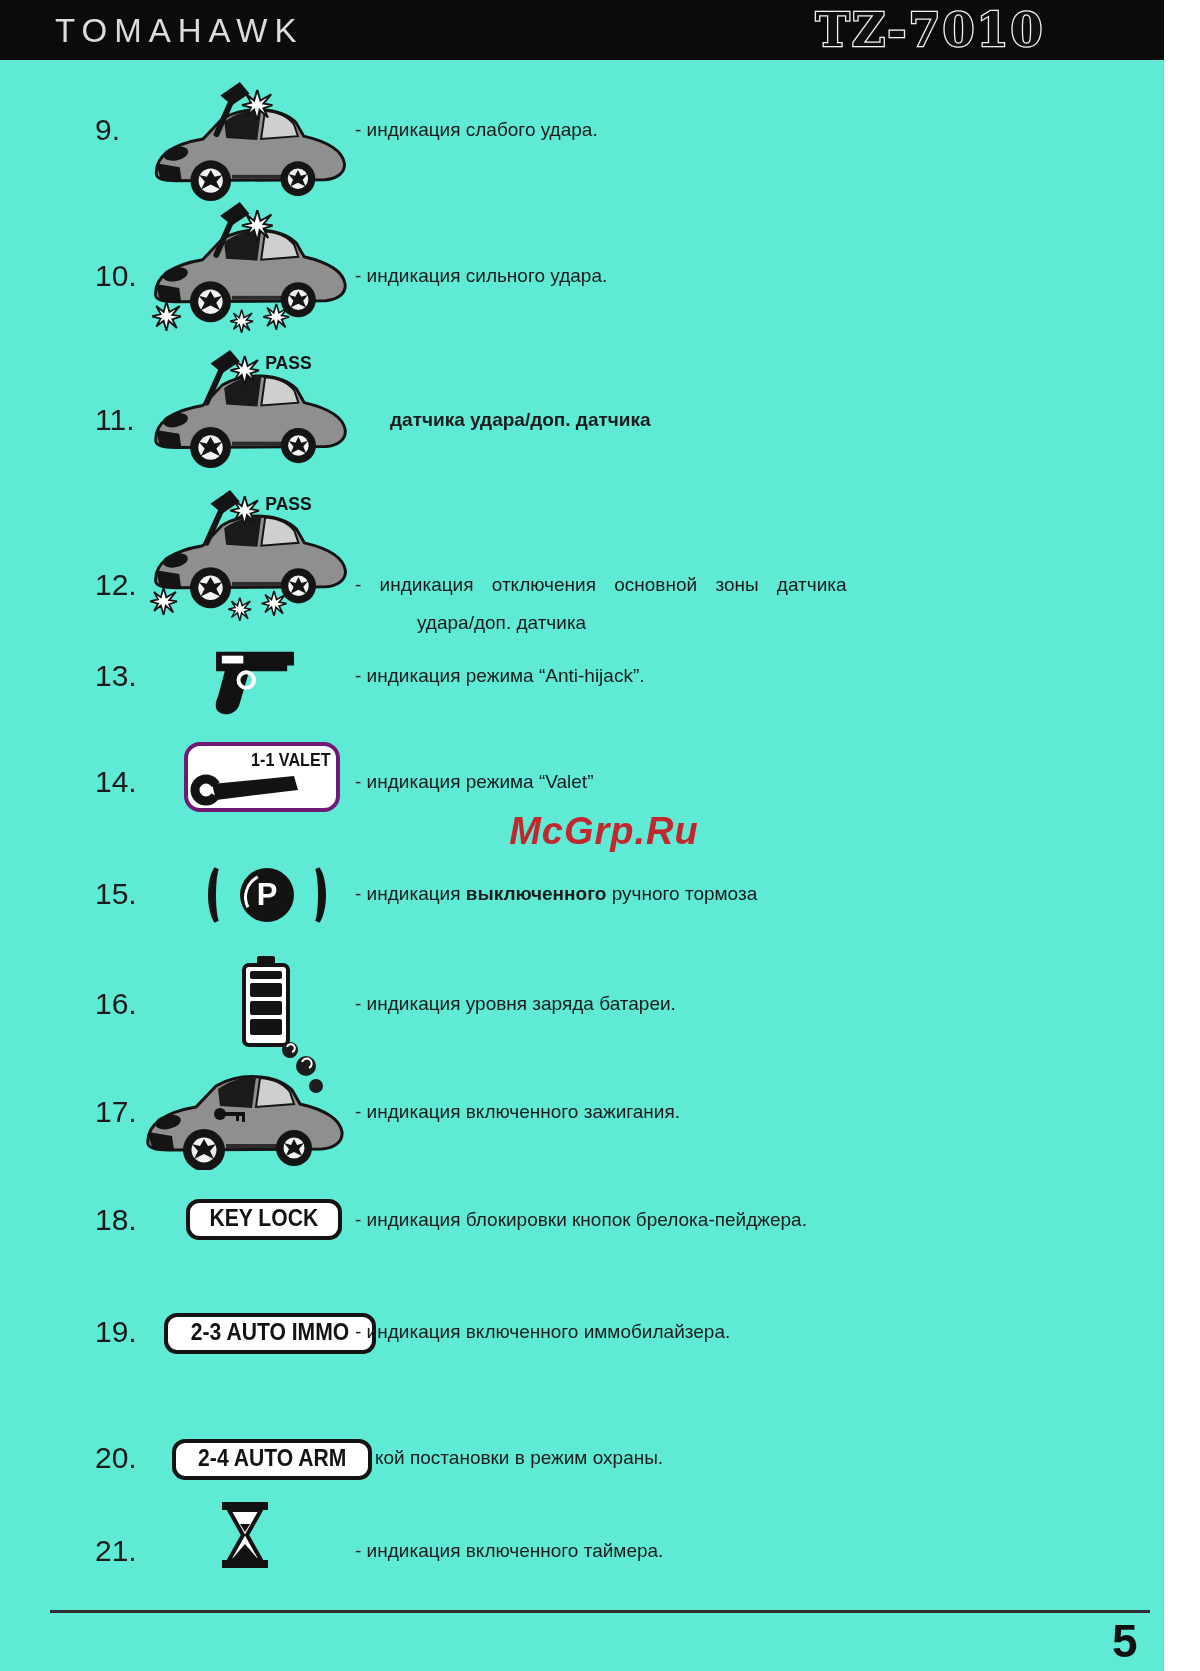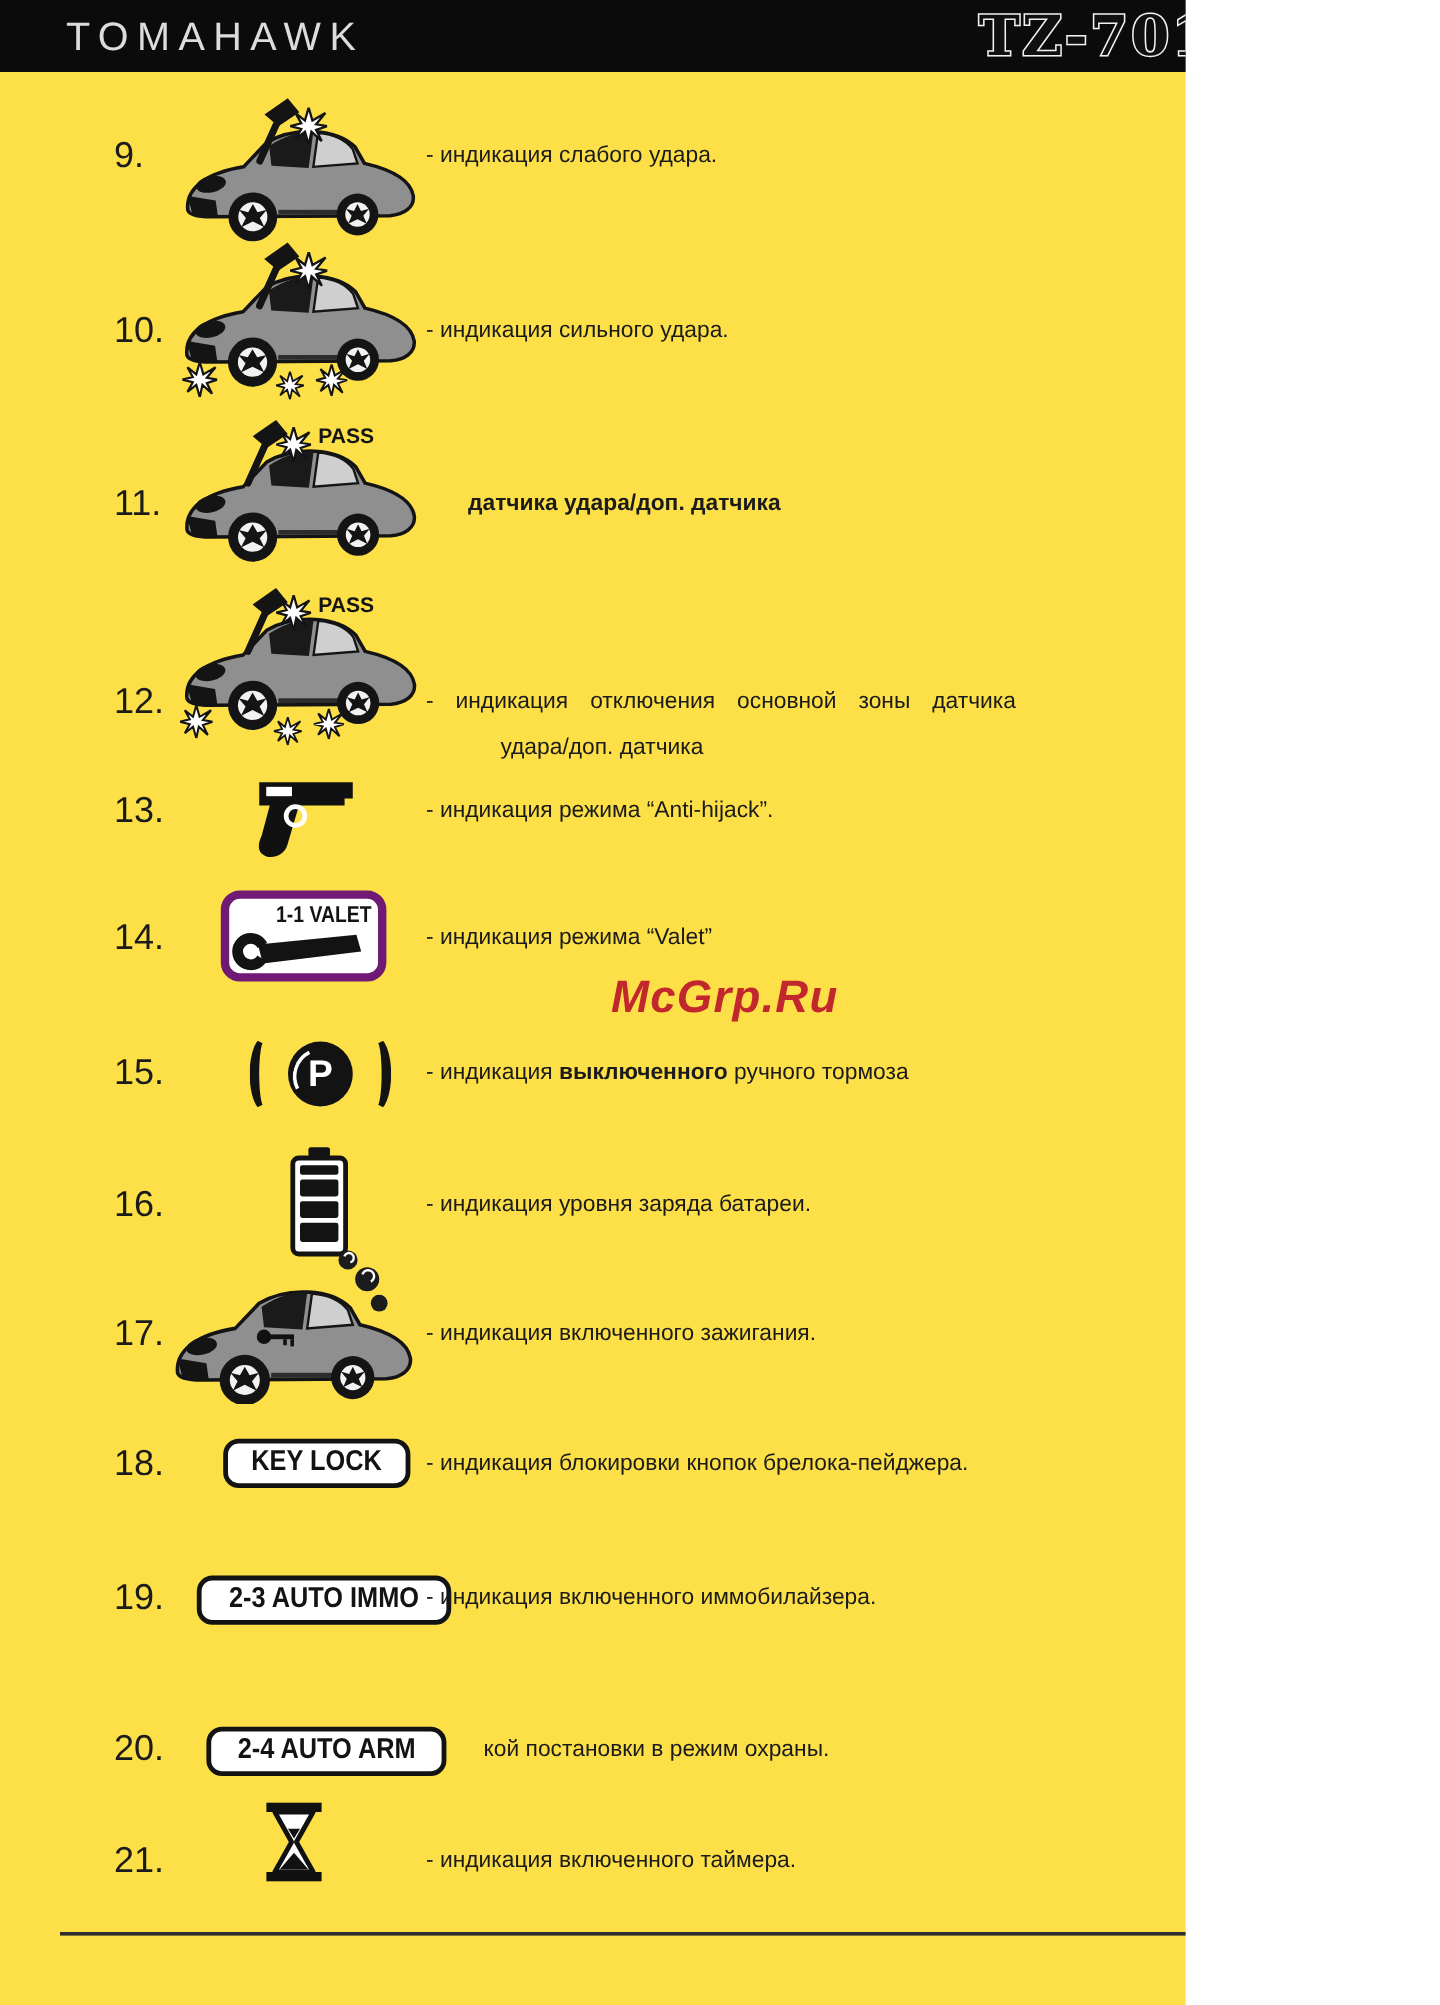--- a/index.html
+++ b/index.html
@@ -1,38 +1,38 @@
 <!DOCTYPE html>
 <html><head>
 <meta charset="utf-8">
 <style>
   html,body{margin:0;padding:0;background:#fff;}
-  .page{position:relative;width:988px;height:1671px;background:#fde047;overflow:hidden;
+  .page{position:relative;width:1164px;height:1671px;background:#5eead4;overflow:hidden;
         font-family:"Liberation Sans", sans-serif;color:#1b1b1b;}
   
   .hd{position:absolute;left:0;top:0;width:1200px;height:60px;background:#0b0b0b;}
   .brand{position:absolute;left:55px;top:0;height:60px;line-height:62px;color:#dcdcdc;
          font-size:33px;letter-spacing:7px;font-weight:normal;}
   .model-svg{position:absolute;left:800px;top:2px;}
   
   .row{position:absolute;left:0;width:1200px;height:0;}
   .num{position:absolute;left:95px;top:2px;font-size:30px;color:#1b1b1b;white-space:nowrap;}
   .txt{position:absolute;left:355px;top:0;width:810px;font-size:19px;line-height:38px;color:#1b1b1b;}
   .txt .l2-32{margin-left:35px;font-weight:bold;}
   .txt .l2-45{margin-left:62px;}
-  .txt .l2-40{margin-left:48px;}
+  .txt .l2-40{margin-left:20px;}
   .wide{word-spacing:13px;}
   .txt b{font-weight:bold;}
   .iconbox{position:absolute;}
   
   .badge{display:inline-block;border:4px solid #131313;border-radius:13px;padding:1px 12px 4px;
          font-weight:bold;font-size:24px;color:#131313;background:#fff;white-space:nowrap;}
   .badge>span{display:inline-block;transform:scaleX(.88);transform-origin:center;}
   
-  .valet{position:relative;width:124px;height:62px;border:7px solid #701a75;border-radius:16px;background:#fff;}
+  .valet{position:relative;width:124px;height:62px;border:4px solid #701a75;border-radius:16px;background:#fff;padding-left:24px;}
   .valet .vt{position:absolute;top:3px;right:5px;font-weight:bold;font-size:19px;color:#131313;
              transform:scaleX(.85);transform-origin:right;white-space:nowrap;}
   .valet svg{position:absolute;left:2px;bottom:2px;}
   
   .pk{display:flex;align-items:center;gap:8px;}
   .arc-l{width:16px;height:54px;border-radius:50%;border-left:8px solid #131313;
          border-top:4px solid transparent;border-bottom:4px solid transparent;}
   .arc-r{width:16px;height:54px;border-radius:50%;border-right:8px solid #131313;
          border-top:4px solid transparent;border-bottom:4px solid transparent;}
   .pc{position:relative;width:54px;height:54px;border-radius:50%;background:#131313;color:#fff;

